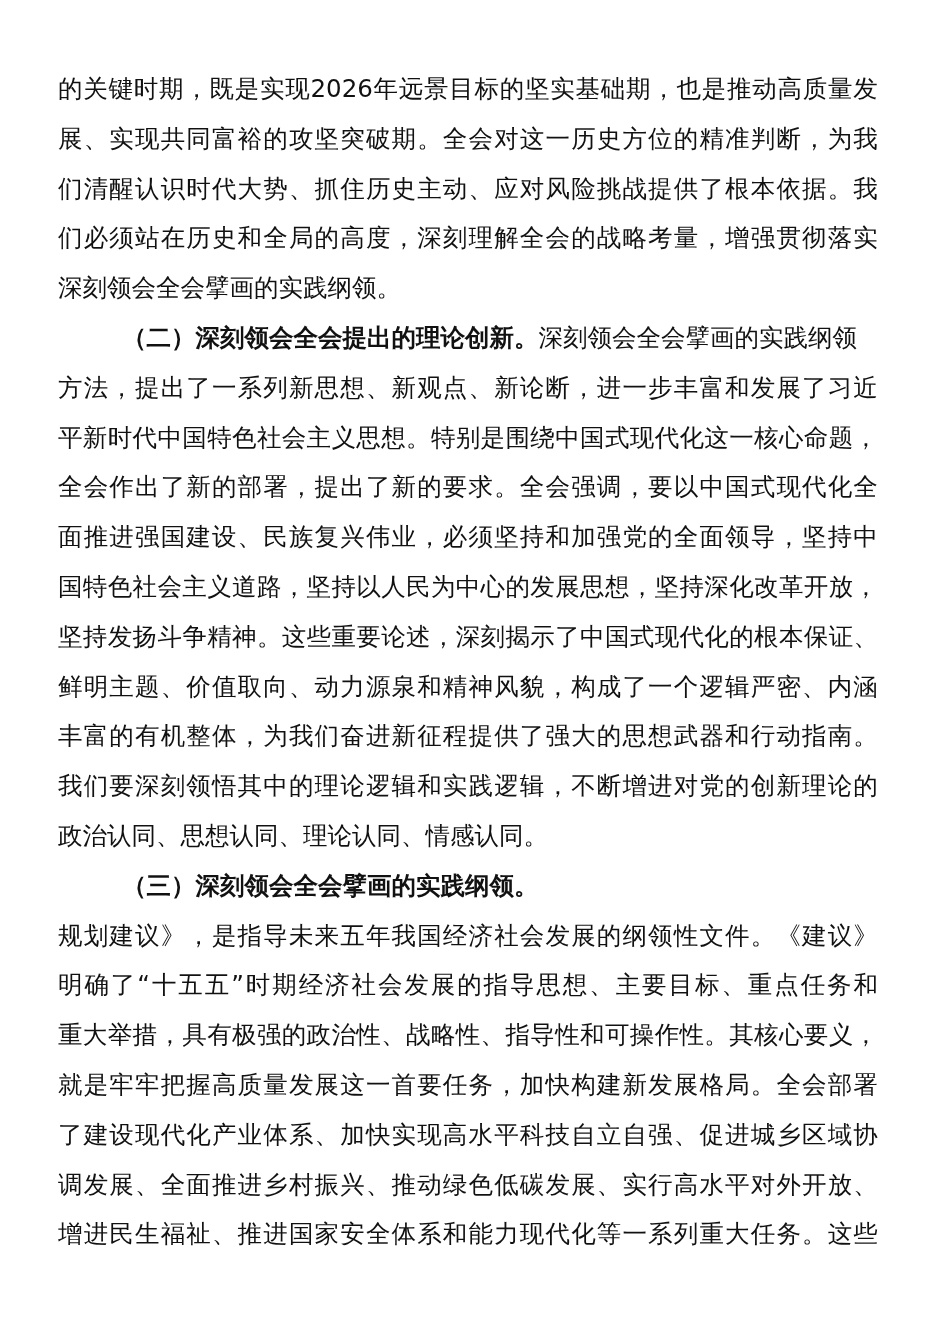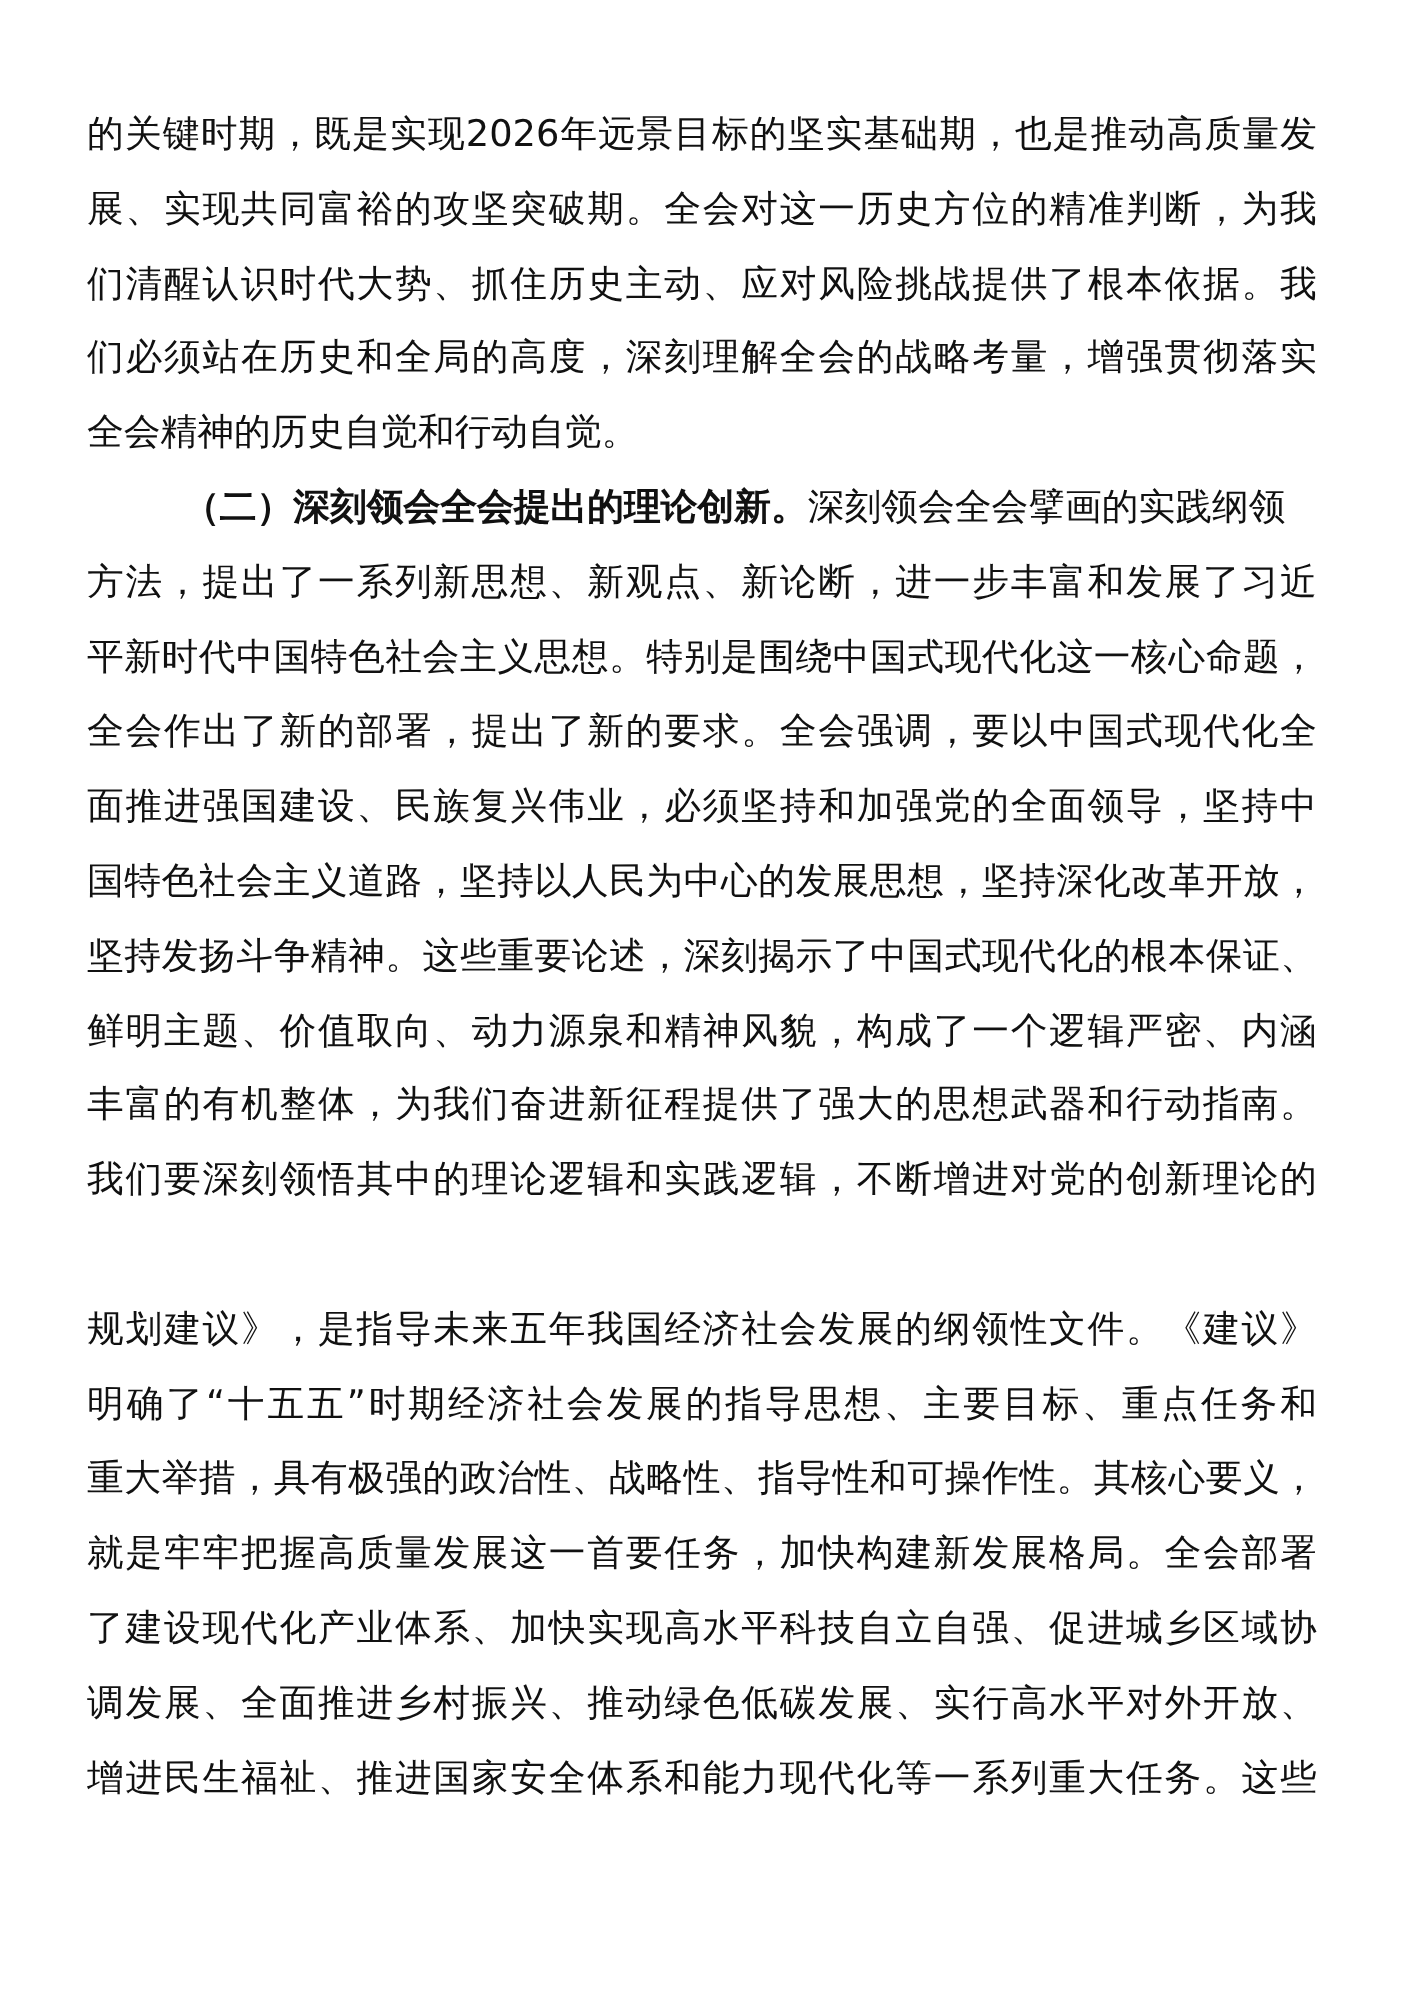--- a/index.html
+++ b/index.html
@@ -155,21 +155,21 @@
         <span>量</span>
         <span>，</span>
         <span>增</span>
         <span>强</span>
         <span>贯</span>
         <span>彻</span>
         <span>落</span>
         <span>实</span>
       </div>
       <div class="line last">
-        <span>全会精神的历史自觉和行动自觉。</span>
+        <span>深刻领会全会擘画的实践纲领。</span>
       </div>
       <div class="line indent last">
         <span class="bold">（二）深刻领会全会提出的理论创新。</span>
         <span>深刻领会全会擘画的实践纲领</span>
       </div>
       <div class="line">
         <span>方</span>
         <span>法</span>
         <span>，</span>
         <span>提</span>
@@ -470,21 +470,25 @@
         <span>进</span>
         <span>对</span>
         <span>党</span>
         <span>的</span>
         <span>创</span>
         <span>新</span>
         <span>理</span>
         <span>论</span>
         <span>的</span>
       </div>
+      <div class="line last">
+        <span>政治认同、思想认同、理论认同、情感认同。</span>
+      </div>
       <div class="line indent last">
+        <span class="bold">（三）深刻领会全会擘画的实践纲领。</span>
       </div>
       <div class="line">
         <span>规</span>
         <span>划</span>
         <span>建</span>
         <span>议</span>
         <span>》</span>
         <span>，</span>
         <span>是</span>
         <span>指</span>

